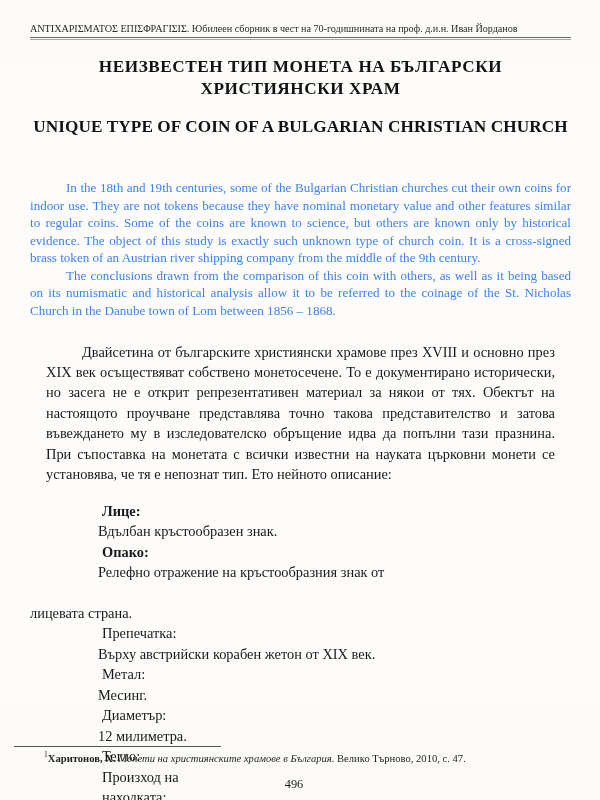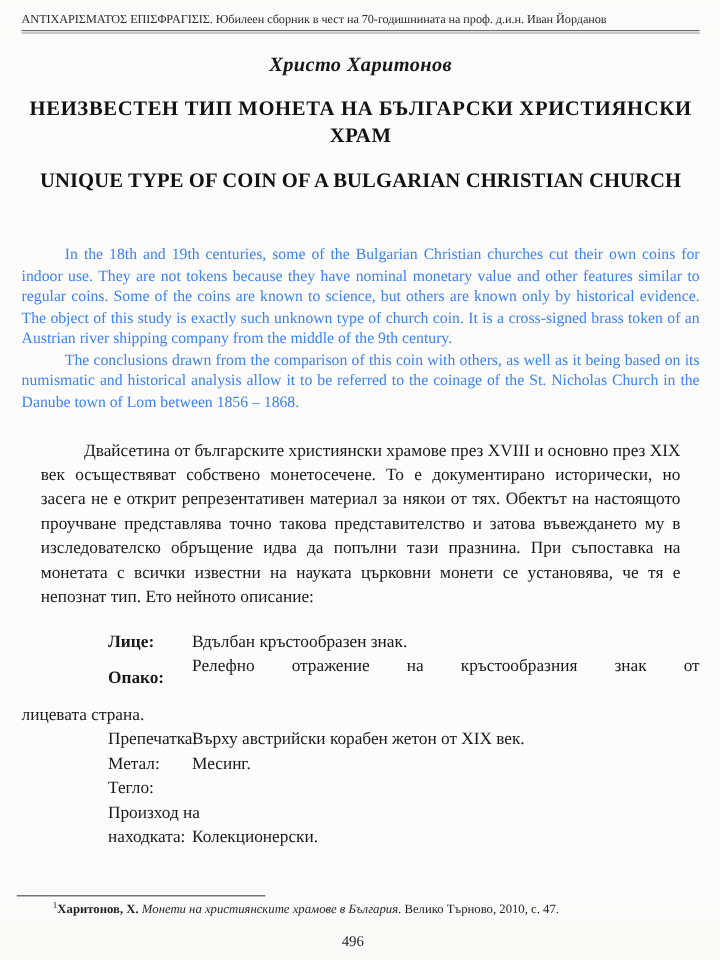--- a/index.html
+++ b/index.html
@@ -12,21 +12,21 @@
     font-family: "Liberation Serif", "DejaVu Serif", serif;
     color: #1a1a1a;
   }
   .page {
     position: relative;
     width: 600px;
     height: 800px;
     background: #fdfcfa;
     overflow: hidden;
     box-sizing: border-box;
-    padding: 4px;
+    padding: 16px;
   }
   
   .page::after {
     content: "";
     position: absolute;
     inset: 0;
     pointer-events: none;
     background: linear-gradient(180deg, rgba(250,248,244,0.35), rgba(255,255,255,0) 18%, rgba(255,255,255,0) 82%, rgba(248,246,242,0.4));
   }
   .content {
@@ -114,34 +114,36 @@
 
   
   .desc {
     margin-top: 1px;
     font-size: 14.4px;
     line-height: 1.42;
     color: #191919;
   }
   .desc-row {
     display: flex;
-    align-items: center;
+    align-items: flex-start;
     padding-left: 36px;
+    flex-direction: column;
   }
   .desc-term {
     flex: 0 0 auto;
     width: 106px;
     box-sizing: border-box;
     padding-left: 36px;
     white-space: nowrap;
   }
   .desc-term.b { font-weight: bold; }
   .desc-val {
     flex: 1 1 auto;
     text-align: justify;
+    margin-left: 32px;
   }
   .desc-val.j::after {
     content: "";
     display: inline-block;
     width: 100%;
   }
   .desc-cont {
     padding-left: 0;
   }
 
@@ -201,21 +203,20 @@
 </style>
 </head>
 <body>
 
 <div class="page">
   <div class="content">
 
     <div class="running-head">ΑΝΤΙΧΑΡΙΣΜΑΤΟΣ ΕΠΙΣΦΡΑΓΙΣΙΣ. Юбилеен сборник в чест на 70-годишнината на проф. д.и.н. Иван Йорданов</div>
     <div class="head-rule"></div>
 
-    <div class="author-cyr">Христо Харитонов</div>
     <div class="title-cyr">НЕИЗВЕСТЕН ТИП МОНЕТА НА БЪЛГАРСКИ ХРИСТИЯНСКИ ХРАМ</div>
     <div class="title-lat">UNIQUE TYPE OF COIN OF A BULGARIAN CHRISTIAN CHURCH</div>
 
     <div class="abstract">
       <p>In the 18th and 19th centuries, some of the Bulgarian Christian churches cut their own coins for indoor use. They are not tokens because they have nominal monetary value and other features similar to regular coins. Some of the coins are known to science, but others are known only by historical evidence. The object of this study is exactly such unknown type of church coin. It is a cross-signed brass token of an Austrian river shipping company from the middle of the 9th century.</p>
       <p>The conclusions drawn from the comparison of this coin with others, as well as it being based on its numismatic and historical analysis allow it to be referred to the coinage of the St. Nicholas Church in the Danube town of Lom between 1856 – 1868.</p>
     </div>
 
     <div class="body-cyr">
       <p>Двайсетина от българските християнски храмове през XVIII и основно през XIX век осъществяват собствено монетосечене. То е документирано исторически, но засега не е открит репрезентативен материал за някои от тях. Обектът на настоящото проучване представлява точно такова представителство и затова въвеждането му в изследователско обръщение идва да попълни тази празнина. При съпоставка на монетата с всички известни на науката църковни монети се установява, че тя е непознат тип. Ето нейното описание:</p>
@@ -237,20 +238,24 @@
       <div class="desc-row">
         <span class="desc-term">Препечатка:</span>
         <span class="desc-val">Върху австрийски корабен жетон от XIX век.</span>
       </div>
 
       <div class="desc-row">
         <span class="desc-term">Метал:</span>
         <span class="desc-val">Месинг.</span>
       </div>
 
+      <div class="desc-row">
+        <span class="desc-term">Диаметър:</span>
+        <span class="desc-val">12 милиметра.</span>
+      </div>
 
       <div class="desc-row">
         <span class="desc-term">Тегло:</span>
       </div>
 
       <div class="desc-row">
         <span class="desc-term">Произход на</span>
         <span class="desc-val"></span>
       </div>
 

